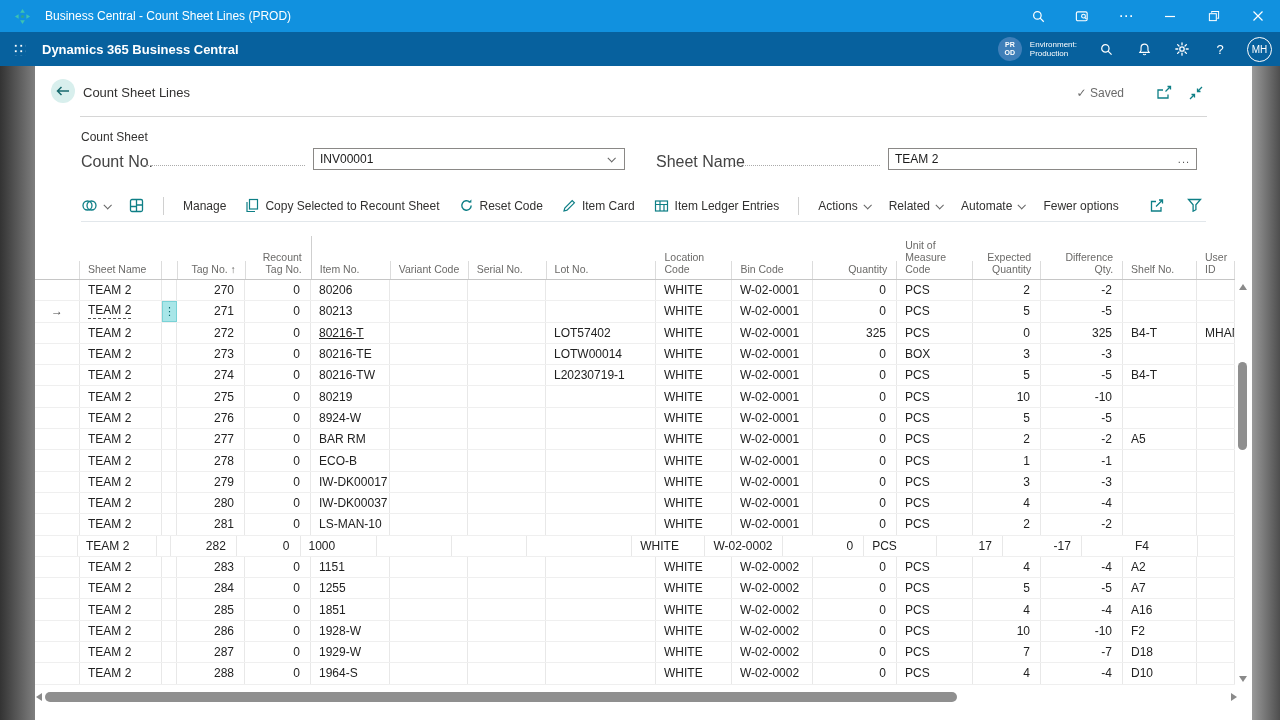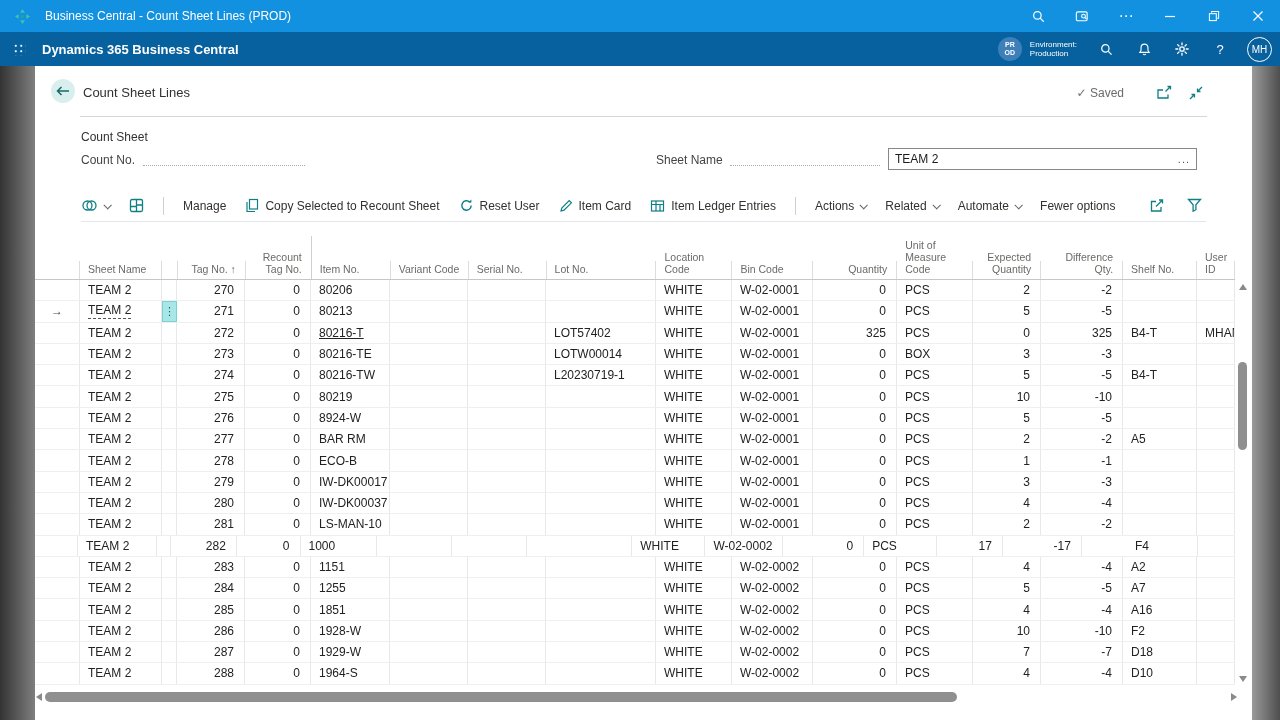--- a/index.html
+++ b/index.html
@@ -39,21 +39,21 @@
   .content { position:absolute; left:35px; top:66px; width:1217px; bottom:0; background:#fff; color:#323130; }
 
   .back-btn { position:absolute; left:16px; top:13px; width:24px; height:24px; border-radius:50%;
     background:#d8efed; display:flex; align-items:center; justify-content:center; }
   .page-title { position:absolute; left:48px; top:19px; font-size:13px; color:#323130; }
   .saved { position:absolute; right:128px; top:20px; font-size:12px; color:#6b6b6b; }
   .hdr-ic { position:absolute; top:19px; width:18px; height:18px; }
   .hdr-underline { position:absolute; left:45px; right:45px; top:50px; border-bottom:1px solid #d6d6d6; }
 
   .group-label { position:absolute; left:46px; top:64px; font-size:12px; color:#323130; }
-  .field-caption { position:absolute; top:87px; font-size:12px; color:#444; }
+  .field-caption { position:absolute; top:87px; font-size:16px; color:#444; }
   .leader { position:absolute; top:99px; border-bottom:1px dotted #ababab; height:1px; }
   .field-box { position:absolute; top:82px; height:22px; border:1px solid #8a8886; background:#fff;
     font-size:12px; color:#1b1b1b; display:flex; align-items:center; padding-left:6px; }
   .field-box .chev { margin-left:auto; margin-right:10px; }
   .assist-dots { margin-left:auto; margin-right:6px; color:#555; letter-spacing:1px; font-size:11px; }
 
   .chev { width:6px; height:6px; border-right:1.4px solid #666; border-bottom:1.4px solid #666;
     display:inline-block; transform:rotate(45deg) translateY(-1px); }
 
   
@@ -206,20 +206,24 @@
       <path d="M14 2 9.5 6.5M9.5 3.5v3h3"></path>
         <path d="M2 14l4.5-4.5M6.5 12.5v-3h-3"></path>
       </svg>
   </span>
   <div class="hdr-underline"></div>
 
   <span class="group-label">Count Sheet</span>
 
   <span class="field-caption" style="left:46px;">Count No.</span>
   <div class="leader" style="left:108px; width:162px;"></div>
+  <div class="field-box" style="left:278px; width:312px;">
+    <span>INV00001</span>
+    <span class="chev"></span>
+  </div>
 
   <span class="field-caption" style="left:621px;">Sheet Name</span>
   <div class="leader" style="left:695px; width:150px;"></div>
   <div class="field-box" style="left:853px; width:309px;">
     <span>TEAM 2</span>
     <span class="assist-dots">...</span>
   </div>
 
   <div class="toolbar">
     <span class="tool-item">
@@ -242,21 +246,21 @@
         <rect x="4.5" y="1.5" width="8" height="9.5"></rect>
           <path d="M2 4v9.5h8"></path>
         </svg>
       <span>Copy Selected to Recount Sheet</span>
     </span>
     <span class="tool-item">
       <svg width="15" height="15" viewBox="0 0 16 16" fill="none" stroke="#0e7f86" stroke-width="1.5">
         <path d="M13 8a5 5 0 1 1-1.4-3.5"></path>
           <path d="M13.3 1.6 13.1 5l-3.2-.4z" fill="#0e7f86" stroke="none"></path>
         </svg>
-      <span>Reset User</span>
+      <span>Reset Code</span>
     </span>
     <span class="tool-item">
       <svg width="14" height="14" viewBox="0 0 14 14" fill="none" stroke="#0e7f86" stroke-width="1.2">
         <path d="M2 12l.8-3L10.2 1.6l2.2 2.2L5 11.2 2 12Z"></path>
         </svg>
       <span>Item Card</span>
     </span>
     <span class="tool-item">
       <svg width="15" height="14" viewBox="0 0 15 14" fill="none" stroke="#0e7f86" stroke-width="1.2">
         <rect x="1.5" y="2" width="12" height="10"></rect>

